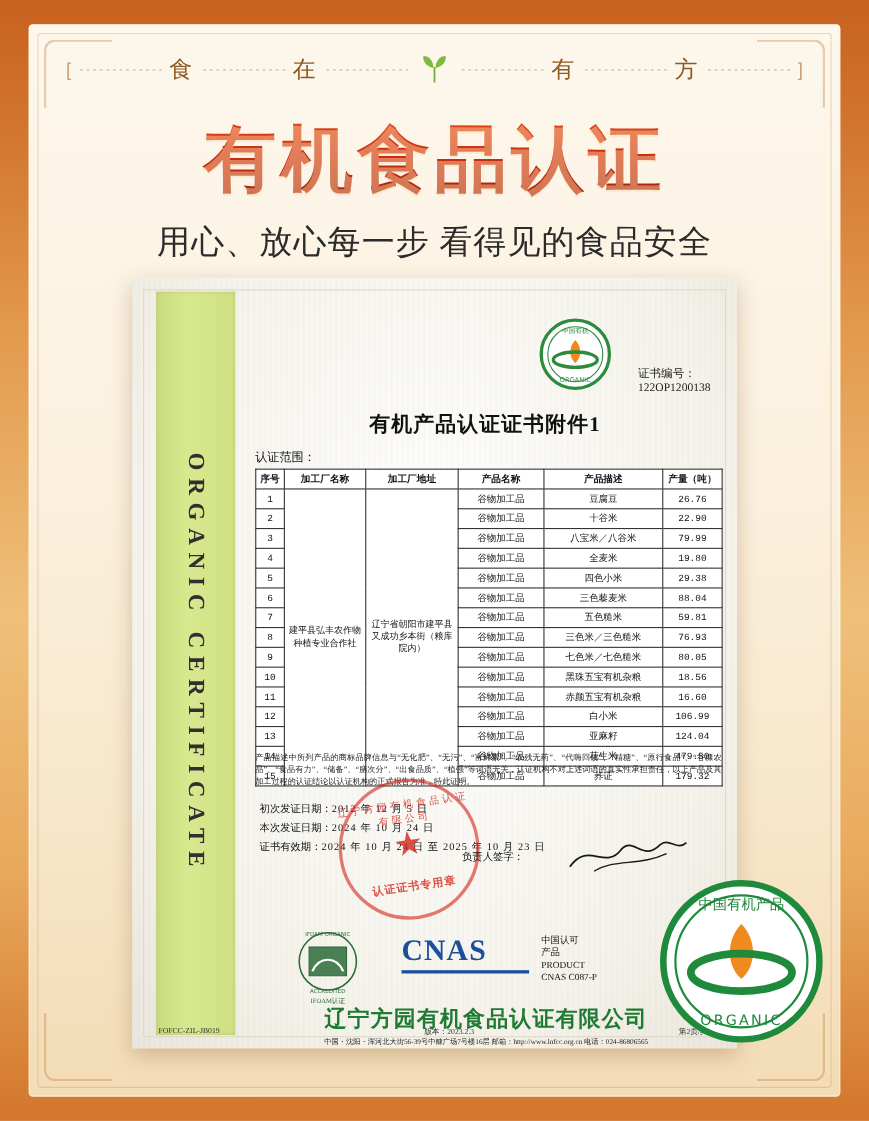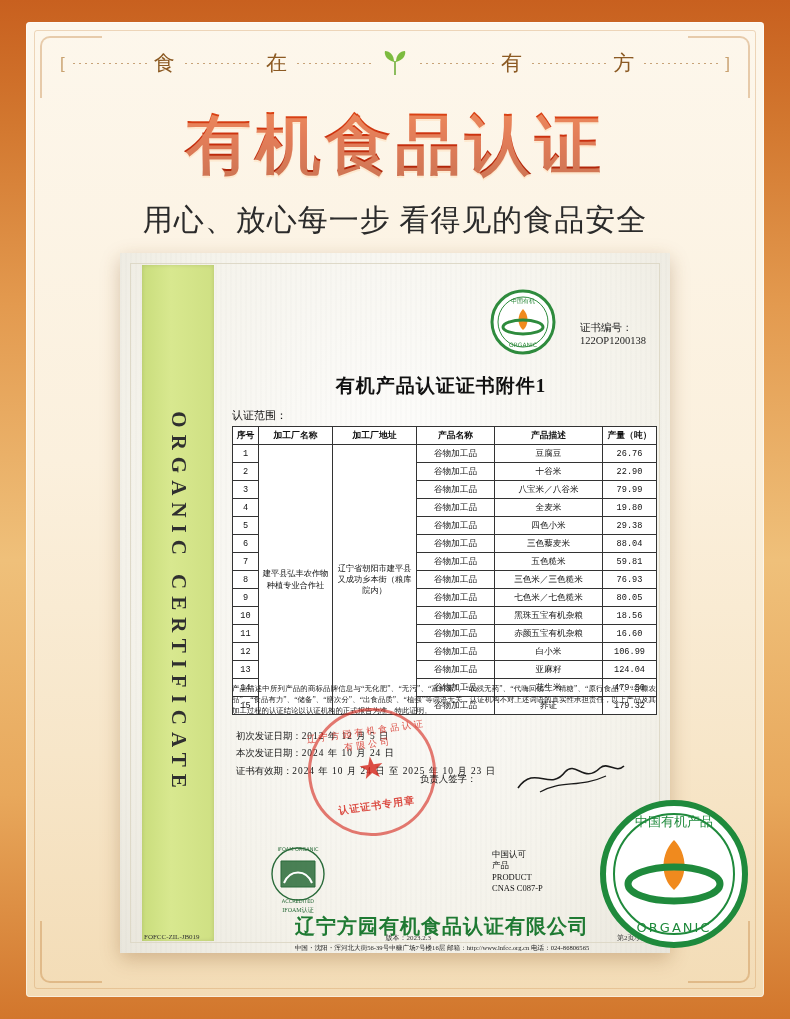--- a/index.html
+++ b/index.html
@@ -85,21 +85,21 @@
     position:absolute;left:50%;top:50%;
     transform:translate(-50%,-50%) rotate(90deg);
     white-space:nowrap;
     font-family:"Liberation Serif","DejaVu Serif",serif;
     font-weight:bold;font-size:21px;letter-spacing:7px;color:#2f2f2f;
   }
 
   
   .cert-logo{position:absolute;left:370px;top:36px;width:66px;height:66px;}
   .cert-no{
-    position:absolute;left:460px;top:68px;font-size:10.5px;color:#222;
+    position:absolute;left:460px;top:80px;font-size:10.5px;color:#222;
     font-family:"Liberation Serif","DejaVu Serif",serif;
   }
   .cert-no b{font-weight:normal}
   .cert-title{
     position:absolute;left:110px;right:18px;top:120px;text-align:center;
     font-family:"Liberation Serif","DejaVu Serif",serif;
     font-weight:bold;font-size:19px;color:#111;letter-spacing:1px;
   }
   .scope{
     position:absolute;left:112px;top:155px;font-size:11px;color:#111;
@@ -410,20 +410,24 @@
       <circle cx="48" cy="33" r="26" fill="none" stroke="#2a6b3a" stroke-width="1.4"></circle>
       <rect x="31" y="20" width="34" height="26" fill="#2a6b3a" opacity=".85"></rect>
       <path d="M31 20 L65 20 L65 46 L31 46 Z" fill="none" stroke="#2a6b3a"></path>
       <path d="M34 42 C40 28 56 28 62 42" fill="none" stroke="#ffffff" stroke-width="2"></path>
       <text x="48" y="10" font-size="5" fill="#2a6b3a" text-anchor="middle" font-family="DejaVu Sans">IFOAM ORGANIC</text>
       <text x="48" y="62" font-size="5" fill="#2a6b3a" text-anchor="middle" font-family="DejaVu Sans">ACCREDITED</text>
     </svg>
     <div class="cap">IFOAM认证</div>
   </div>
 
+  <div class="cnas">
+    <div class="word">CNAS</div>
+    <div class="bar"></div>
+  </div>
   <div class="cnas-txt">
     <div>中国认可</div>
     <div>产品</div>
     <div>PRODUCT</div>
     <div>CNAS C087-P</div>
   </div>
 
   <div class="company">辽宁方园有机食品认证有限公司</div>
   <div class="addr">
     <div>中国・沈阳・浑河北大街56-39号中糠广场7号楼16层    邮箱：http://www.lnfcc.org.cn    电话：024-86806565</div>

